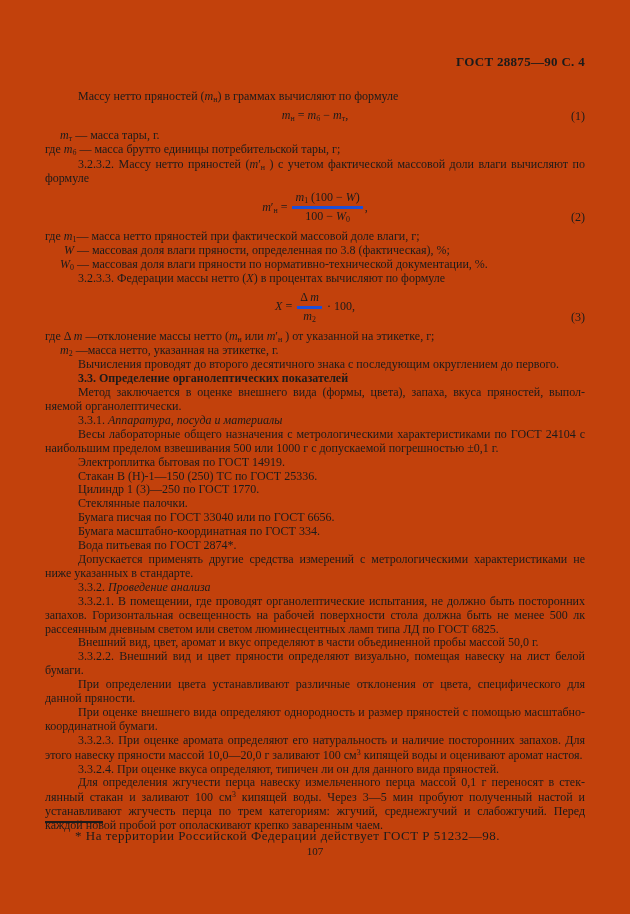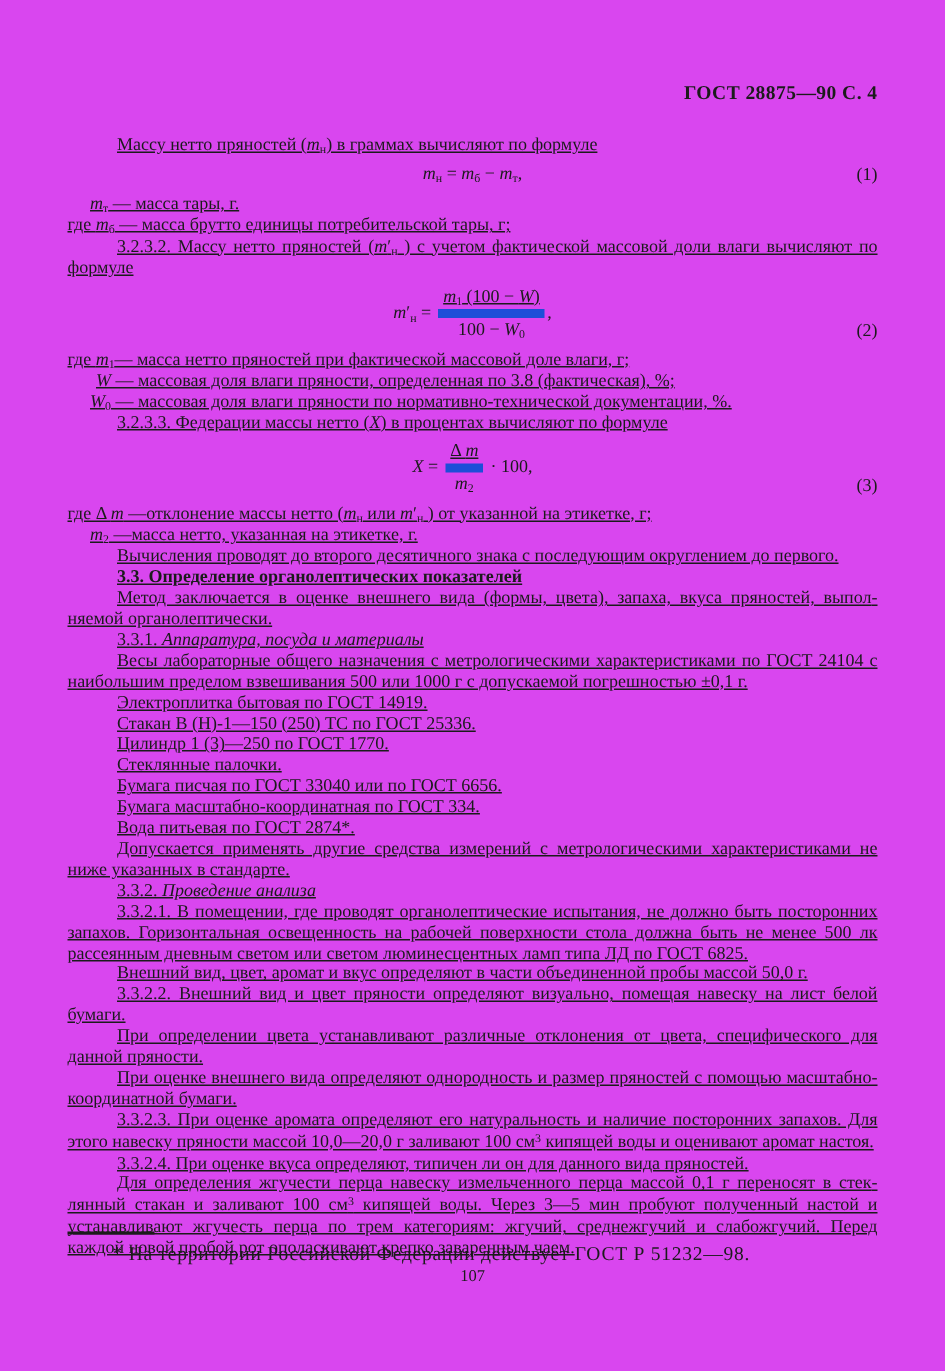--- a/index.html
+++ b/index.html
@@ -1,20 +1,20 @@
 <!DOCTYPE html>
 <html><head>
 <meta charset="utf-8">
 <style>
   html, body { margin: 0; padding: 0; background: #ffffff; }
   .page {
     position: relative;
     width: 630px;
     height: 914px;
-    background: #d946ef;
+    background: #c2410c;
     color: #1b1b1b;
     font-family: "Liberation Serif", serif;
     overflow: hidden;
   }
   .header {
     position: absolute;
     top: 54px;
     right: 45px;
     font-weight: bold;
     font-size: 13px;
@@ -22,21 +22,21 @@
   }
   .doc-body {
     position: absolute;
     top: 90px;
     left: 45px;
     right: 45px;
     font-size: 12px;
     line-height: 1.16;
     text-align: justify;
   }
-  p.para { margin: 0; padding: 0; text-decoration: underline; }
+  p.para { margin: 0; padding: 0; }
   p.para.indent { text-indent: 33px; }
   p.para.flush { text-indent: 0; }
   p.para.hang1 { padding-left: 15px; }
   p.para.hang2 { padding-left: 19px; }
   .it { font-style: italic; }
   .bd { font-weight: bold; }
   .sb { font-size: 66%; vertical-align: -0.28em; }
   .sp { font-size: 66%; vertical-align: 0.5em; }
   .formula-row {
     display: flex;
@@ -48,23 +48,22 @@
   .fcenter { flex: 1 1 auto; text-align: center; }
   .fnum { flex: 0 0 auto; width: 34px; text-align: right; }
   .frac {
     display: inline-block;
     vertical-align: middle;
     text-align: center;
     margin: 0 2px;
   }
   .frac .num {
     display: block;
-    border-bottom: 6px solid #1d4ed8;
+    border-bottom: 3px solid #1d4ed8;
     padding: 0 3px 1px 3px;
-    text-decoration: underline;
   }
   .frac .den { display: block; padding: 1px 3px 0 3px; }
   .footnote-rule {
     position: absolute;
     top: 821px;
     left: 45px;
     width: 58px;
     border-top: 2px solid #1b1b1b;
   }
   .footnote {

